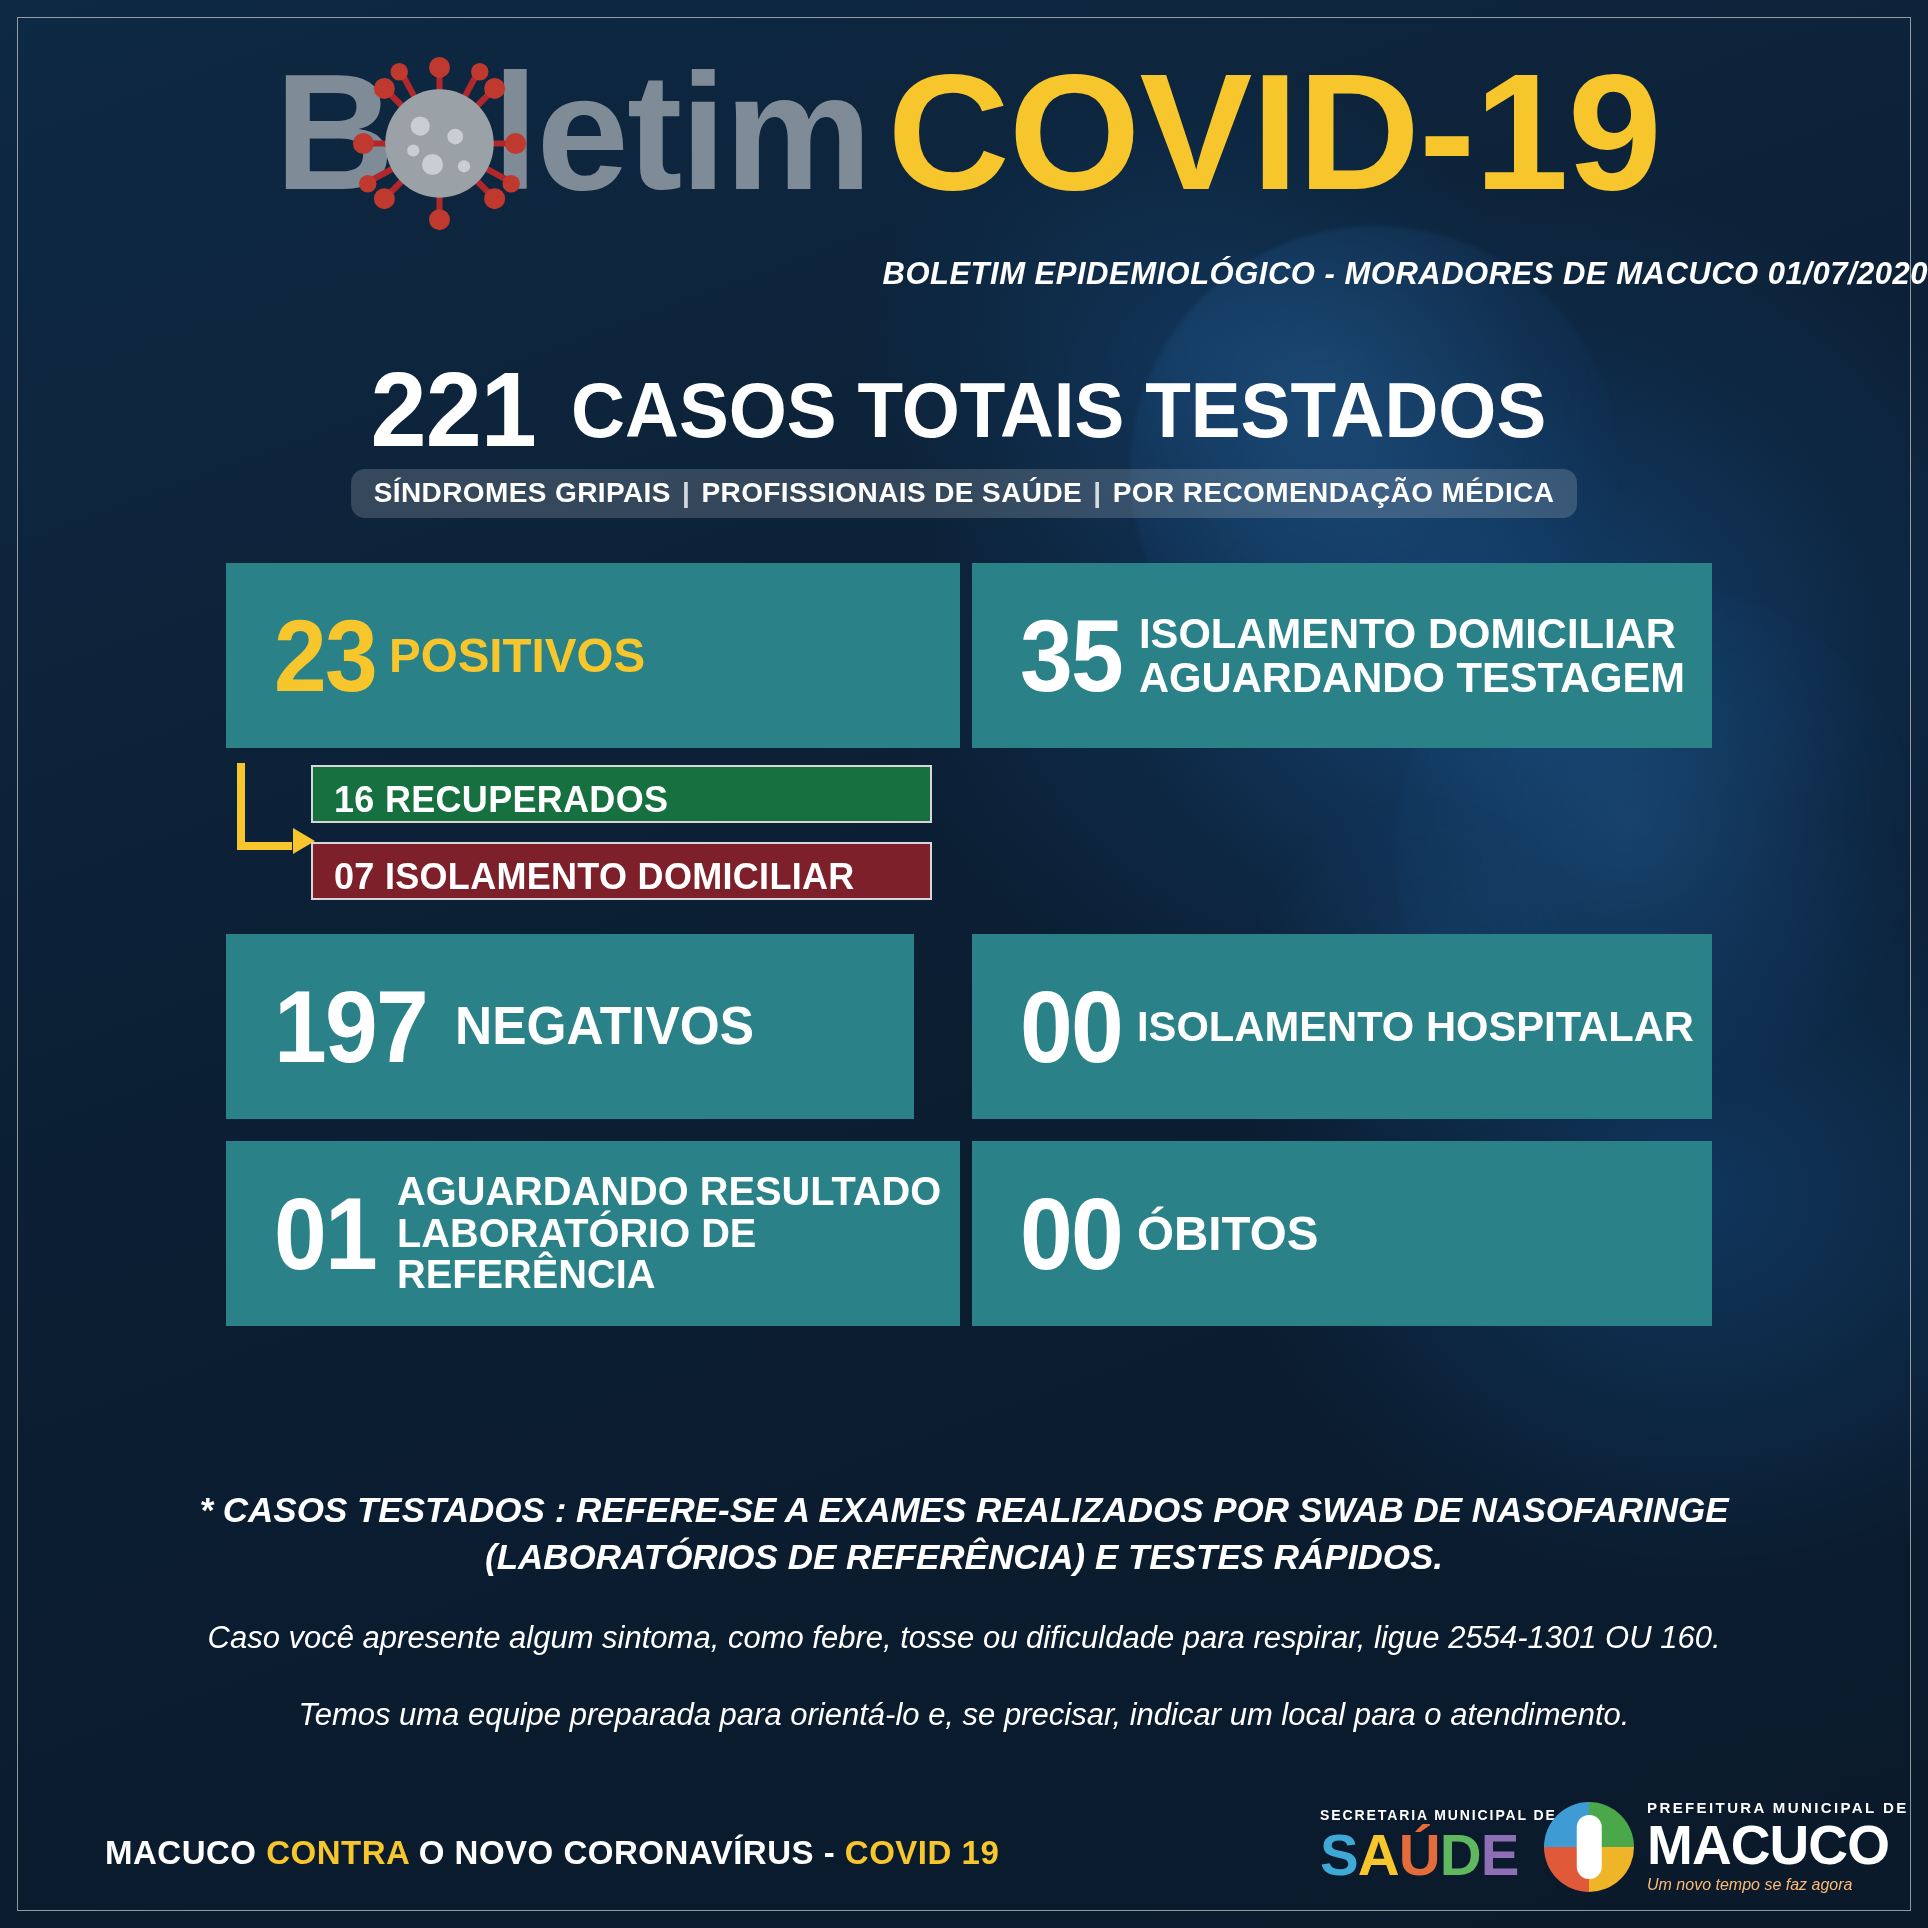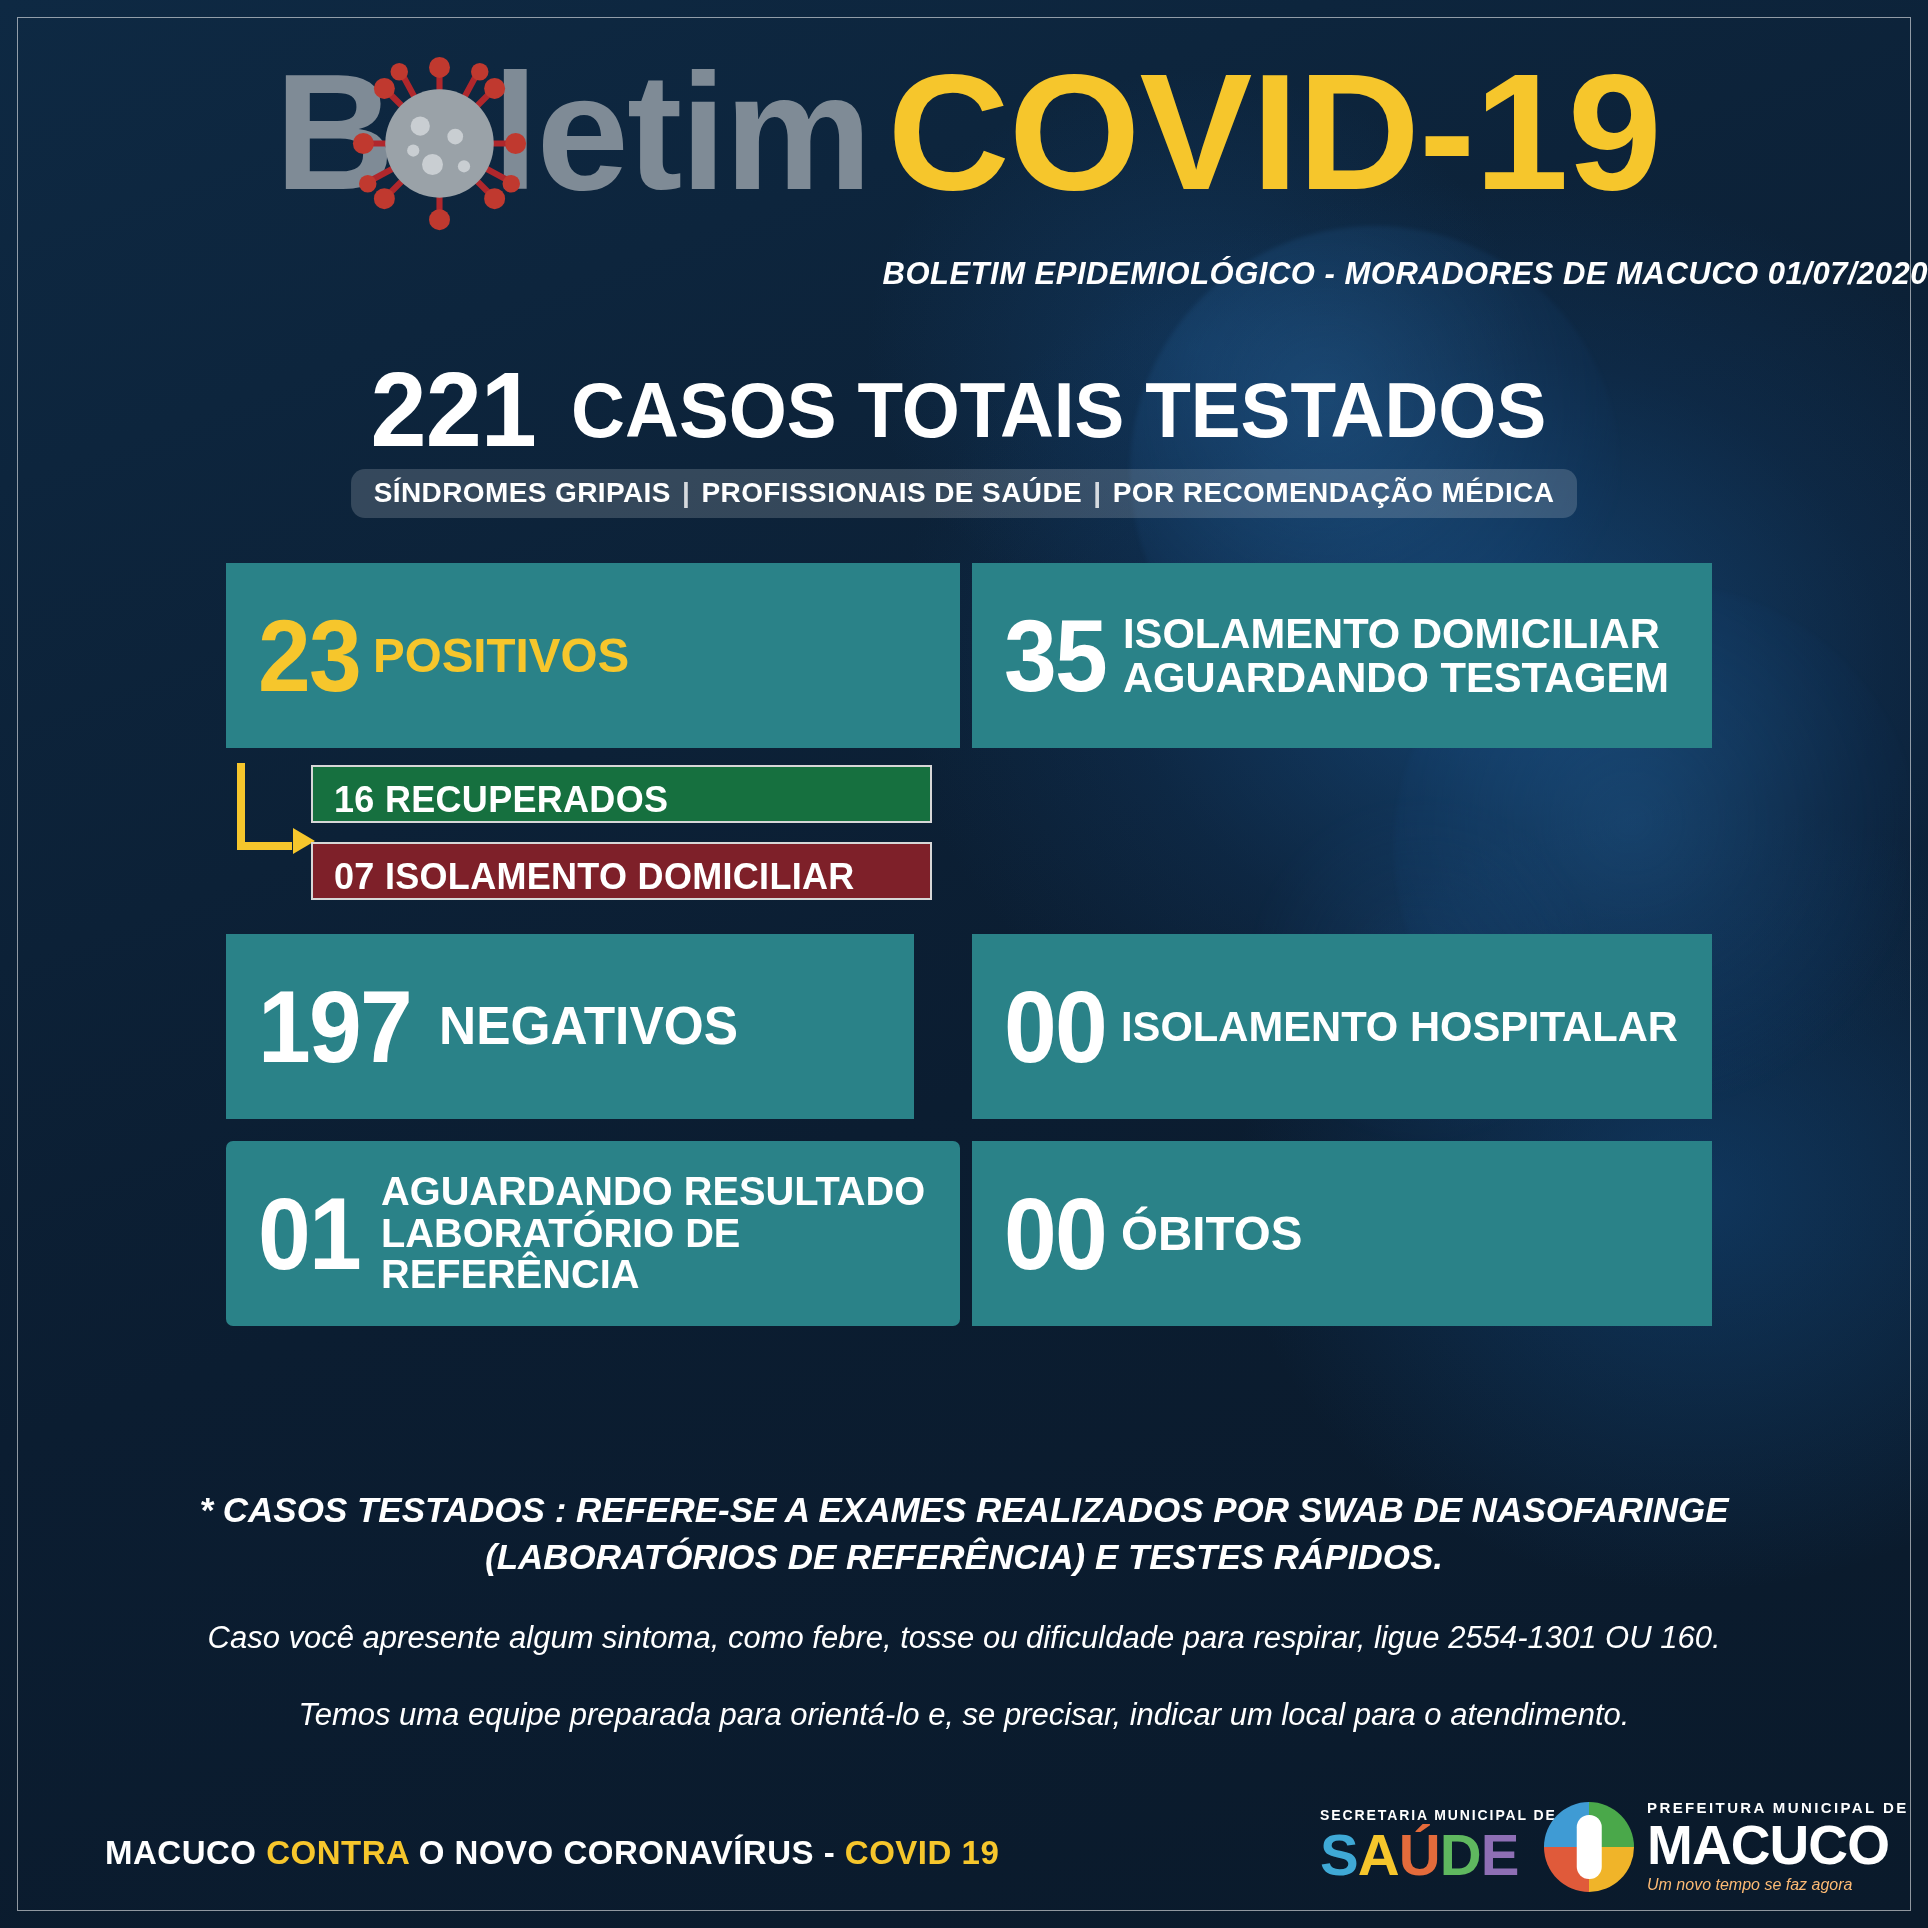--- a/index.html
+++ b/index.html
@@ -95,21 +95,21 @@
     letter-spacing:0.4px;white-space:nowrap;border-radius:14px;
   }
   .total-sub span{margin:0 5.6px;}
   .sep{opacity:.8;}
 
   
   .box{
     position:absolute;
     background:#2a8288;
     display:flex;align-items:center;
-    padding-left:32px;
+    padding-left:48px;
     box-sizing:border-box;
   }
   .box .num{
     font-size:102px;font-weight:bold;color:#ffffff;line-height:1;
     letter-spacing:-1.9px;
     transform:scaleX(0.93);
     transform-origin:left center;
   }
   .box .num.yellow{color:#f6c62c;}
   .box .lbl{
@@ -264,21 +264,21 @@
   </div>
   <div class="subbar red" style="left:311px;top:842px;width:621px;height:58px;">
     <span>07 ISOLAMENTO DOMICILIAR</span>
   </div>
 
   <div class="box" style="left:226px;top:934px;width:688px;height:185px;">
     <span class="num">197</span>
     <span class="lbl" style="font-size:53px;margin-left:17px;">NEGATIVOS</span>
   </div>
 
-  <div class="box" style="left:226px;top:1141px;width:734px;height:185px;border-radius:7px;">
+  <div class="box" style="left:226px;top:1141px;width:734px;height:185px;">
     <span class="num">01</span>
     <span class="lbl small" style="margin-left:13px;">
       <span>AGUARDANDO RESULTADO</span><br>
       <span>LABORATÓRIO DE REFERÊNCIA</span>
     </span>
   </div>
 
   <div class="box" style="left:972px;top:563px;width:740px;height:185px;">
     <span class="num">35</span>
     <span class="lbl" style="margin-left:9.4px;">

